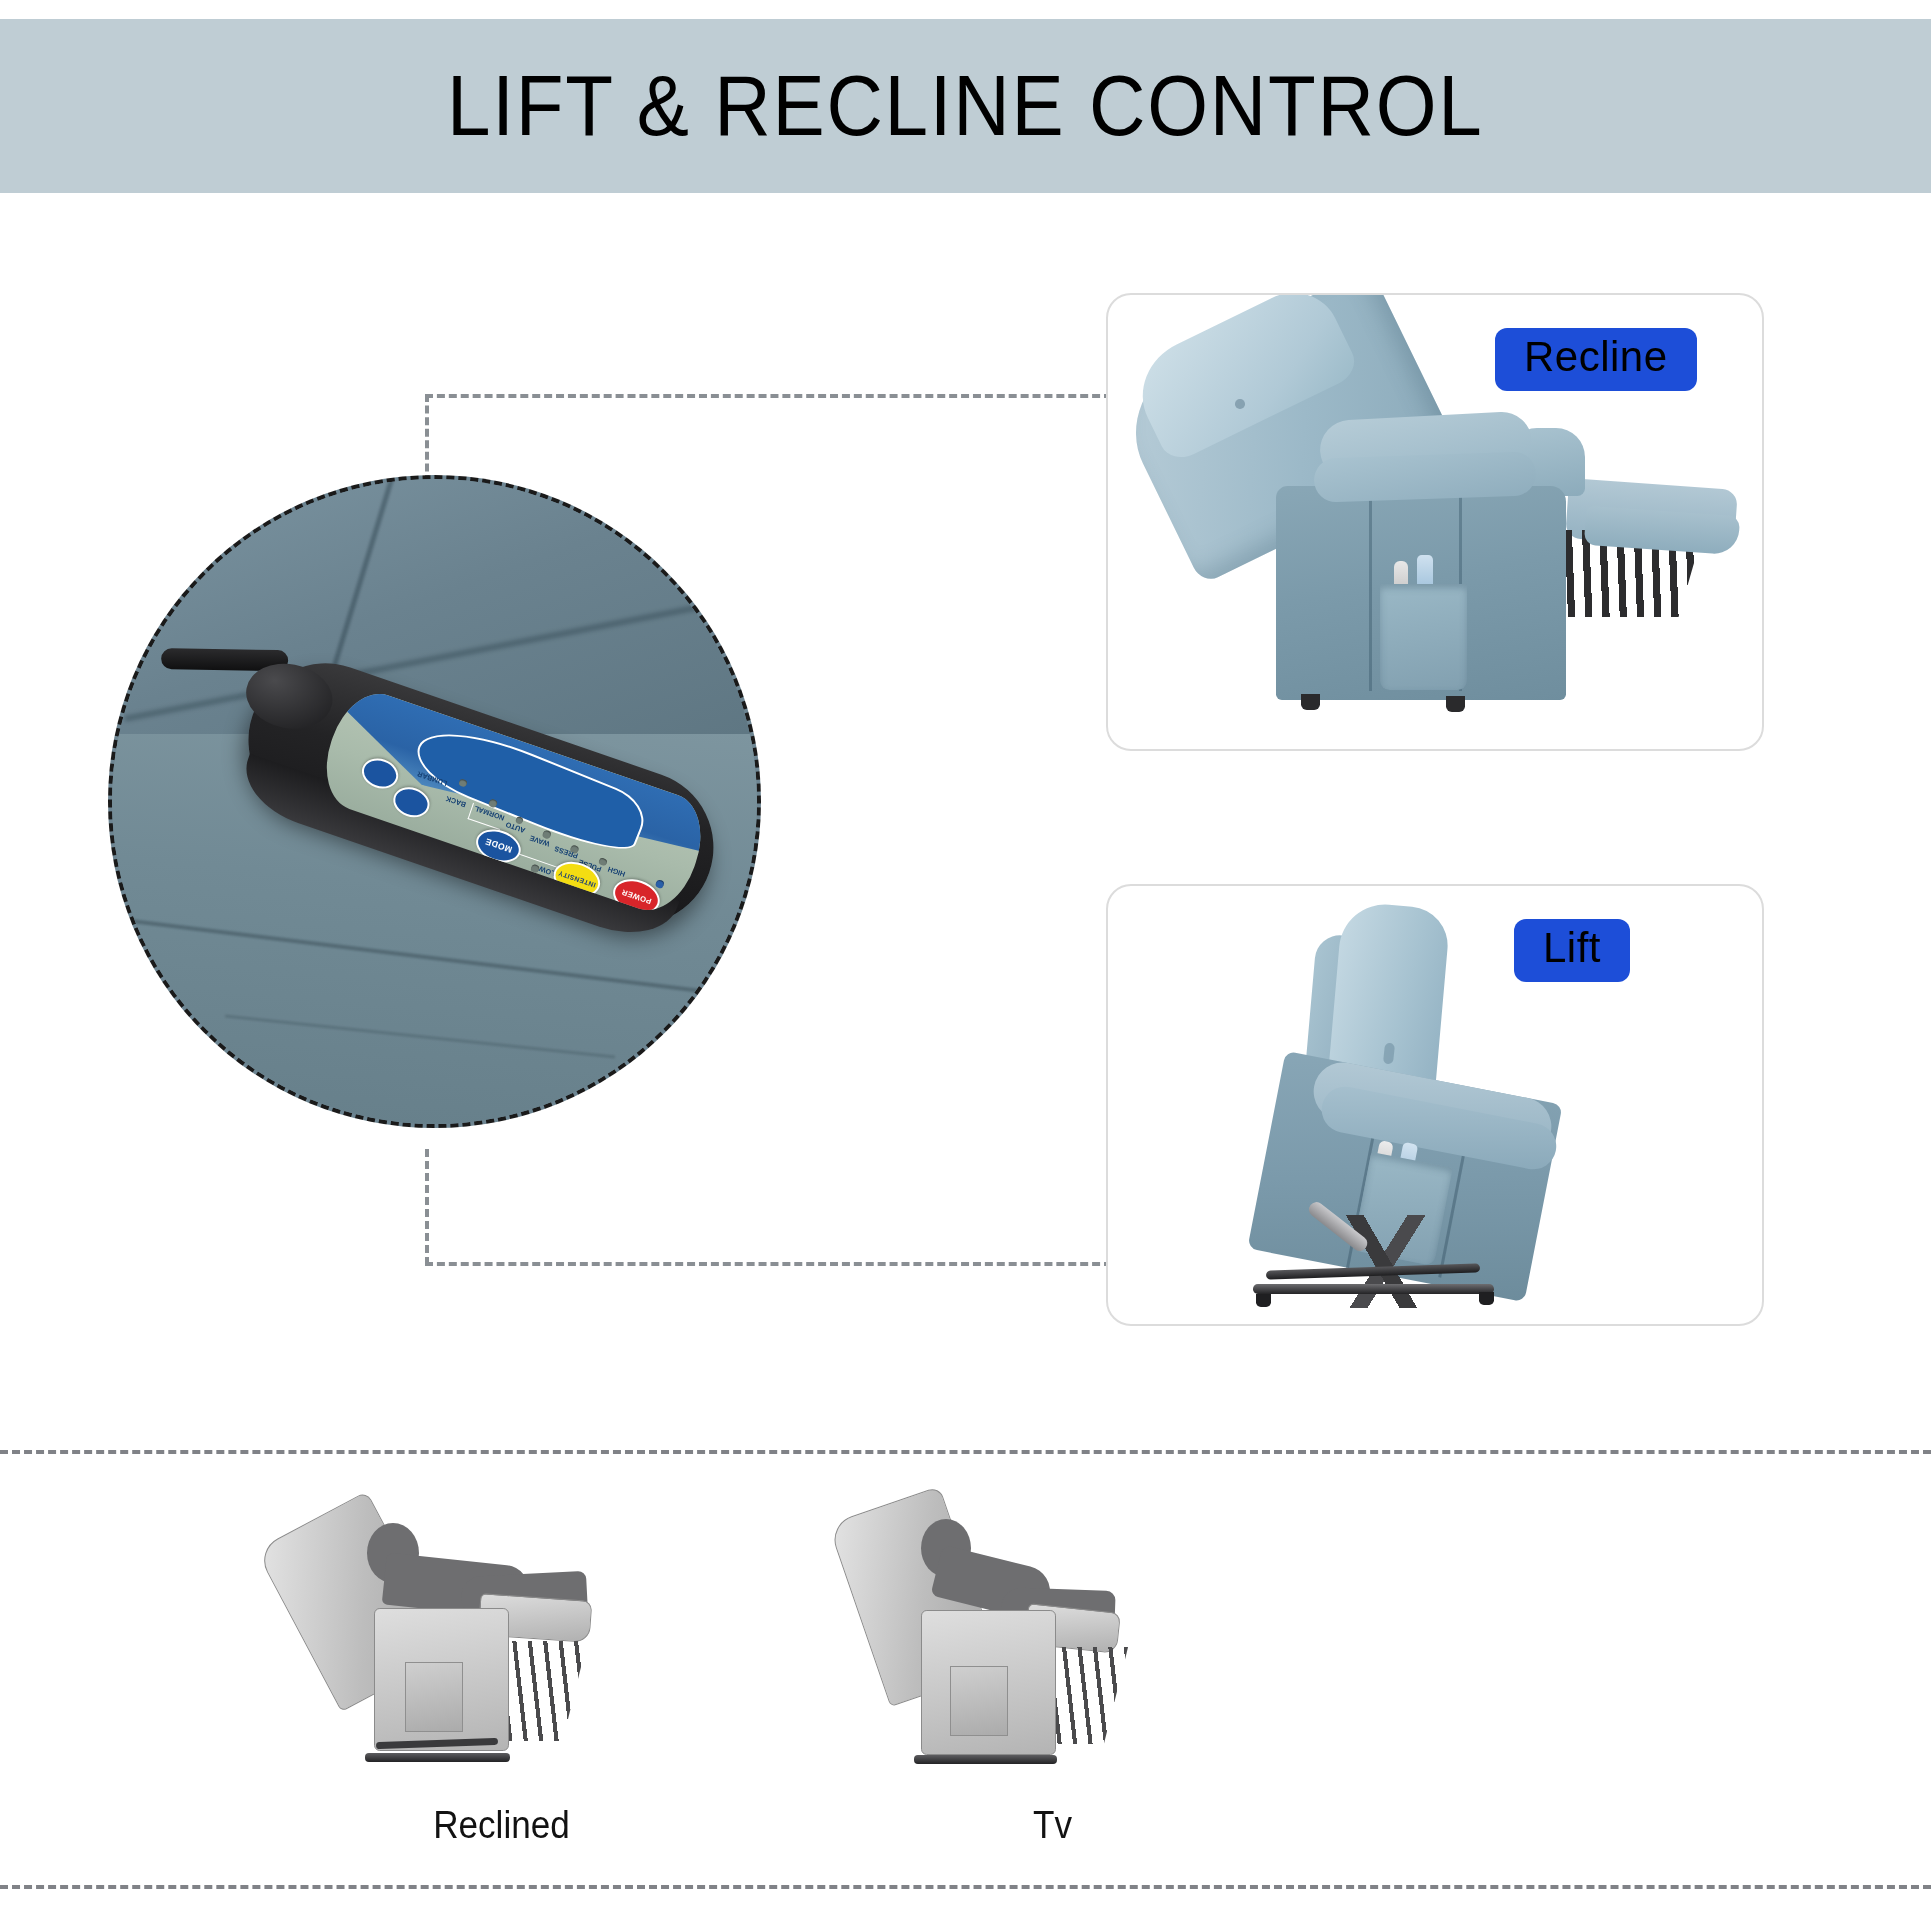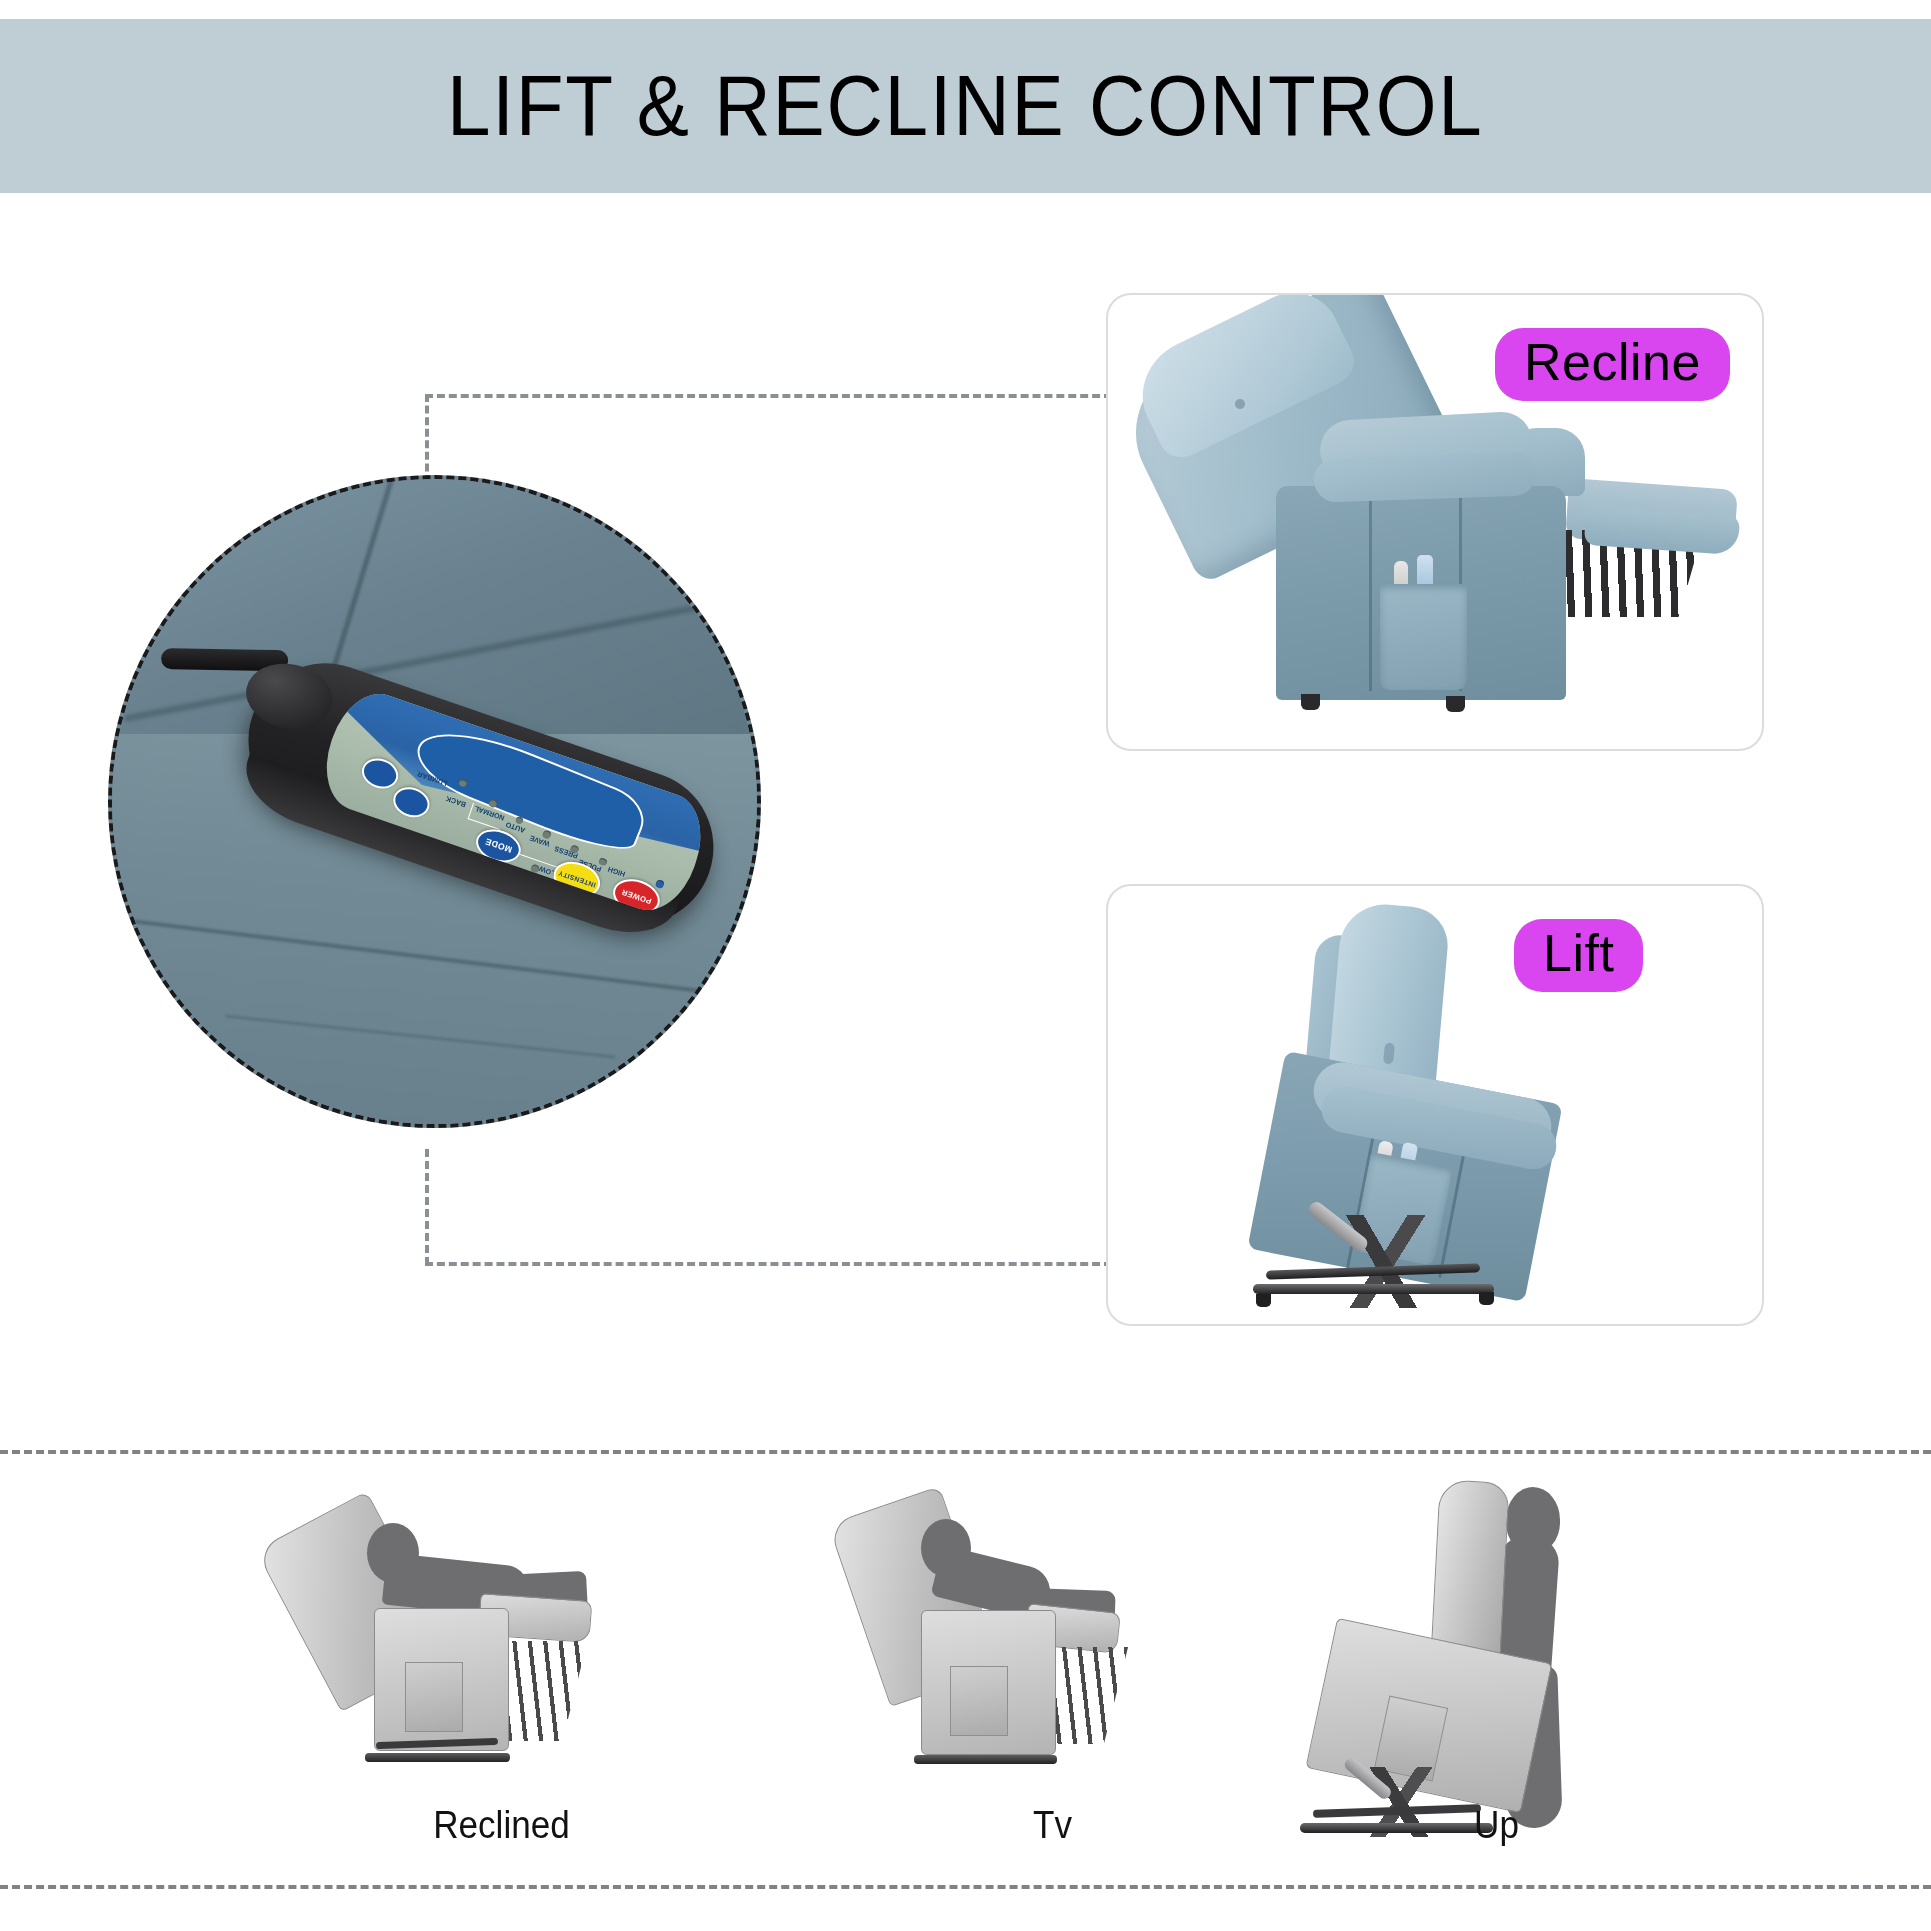--- a/index.html
+++ b/index.html
@@ -241,24 +241,24 @@
     border: 2.9px solid #dcdcdc;
     border-radius: 25px;
     background: #ffffff;
     overflow: hidden;
   }
   #card-recline { top: 293px; height: 458px; }
   #card-lift    { top: 884px; height: 442px; }
 
   .badge {
     position: absolute;
-    background: #d946ef;
-    border-radius: 28px;
+    background: #1d4ed8;
+    border-radius: 12px;
     color: #000000;
-    font-size: 52px;
+    font-size: 42px;
     font-weight: 400;
     letter-spacing: 0.5px;
     padding: 7.7px 29px 13.5px 29px;
     line-height: 1;
     z-index: 4;
   }
   #badge-recline { left: 1495px; top: 328px; }
   #badge-lift    { left: 1514px; top: 919px; }
 
   
@@ -780,32 +780,17 @@
       <div class="gp" id="p1-footrest"></div>
       <div class="gp" id="p1-mech"></div>
       <div class="gp" id="p1-seat"></div>
       <div class="gp" id="p1-pocket"></div>
       <div class="gp" id="p1-rail2"></div>
       <div class="gp" id="p1-rail"></div>
     </div>
     <div class="pose-label">Reclined</div>
   </div>
 
-  <div class="pose" id="pose-3">
-    <div class="pose-art">
-      <div class="gp" id="p3-head"></div>
-      <div class="gp" id="p3-torso"></div>
-      <div class="gp" id="p3-legs"></div>
-      <div class="gp" id="p3-back"></div>
-      <div class="gp" id="p3-seat"></div>
-      <div class="gp" id="p3-pocket"></div>
-      <div class="gp" id="p3-mech"></div>
-      <div class="gp" id="p3-piston"></div>
-      <div class="gp" id="p3-rail2"></div>
-      <div class="gp" id="p3-rail"></div>
-    </div>
-    <div class="pose-label">Up</div>
-  </div>
 
 </div>
 
 <div class="divider" id="divider-bottom"></div>
 
 
 </body></html>

